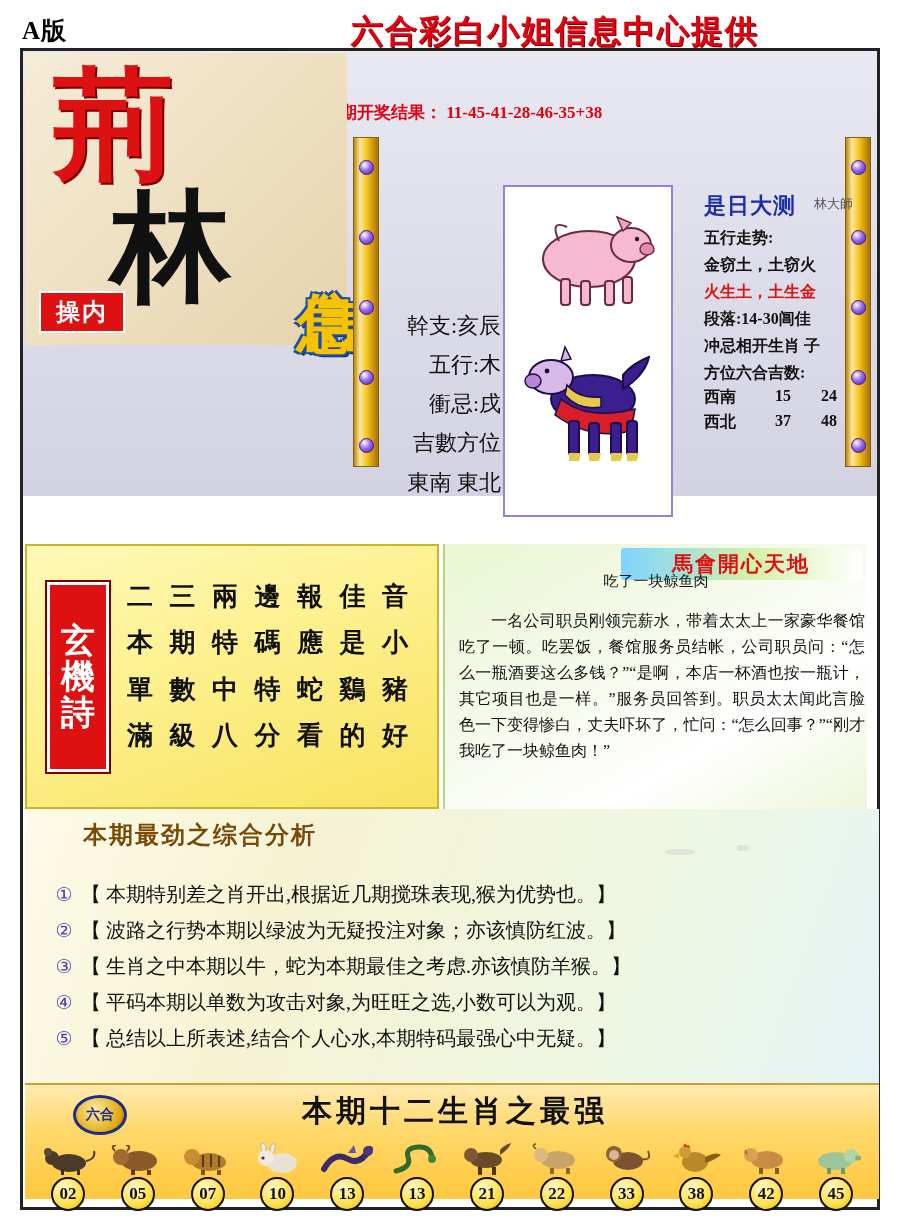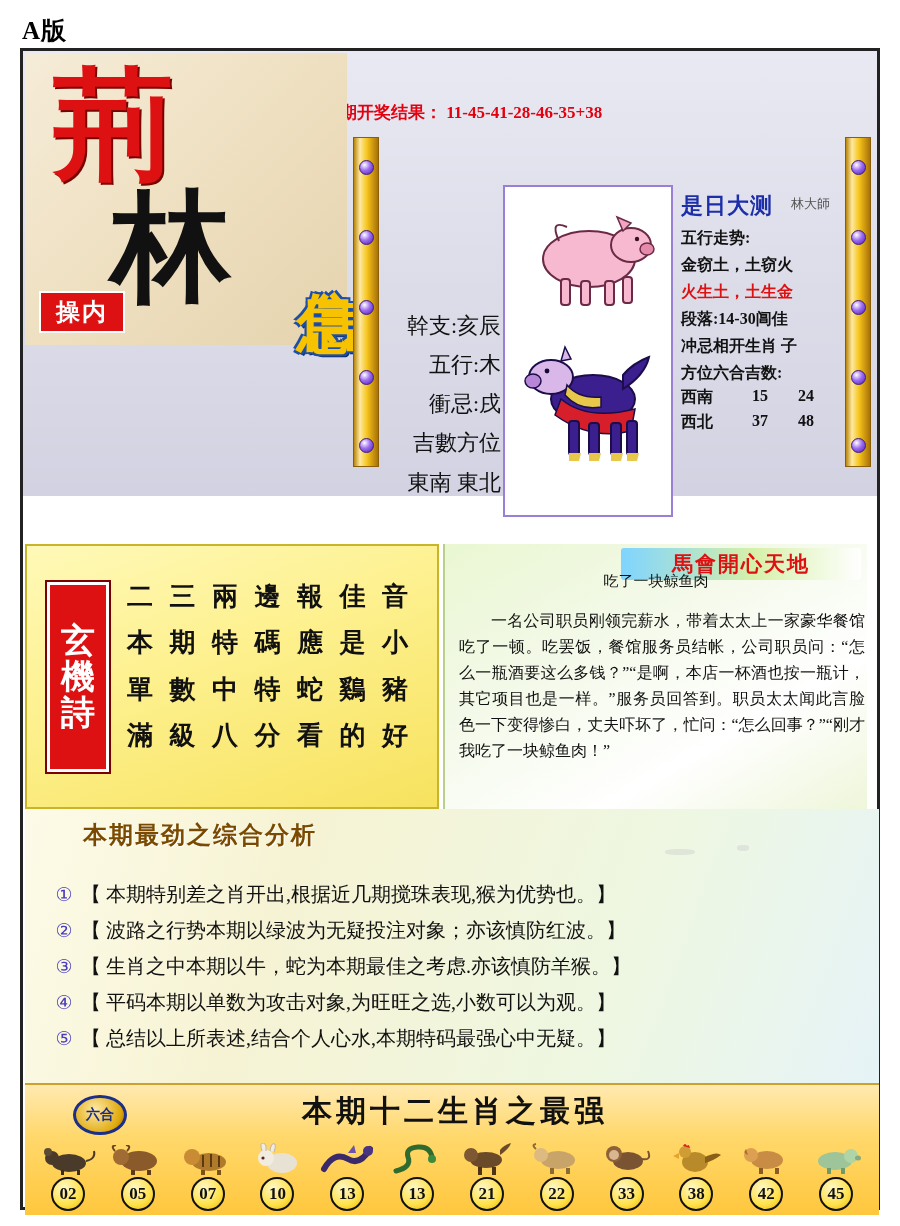--- a/index.html
+++ b/index.html
@@ -121,21 +121,21 @@
   
   .ganzhi {
     position:absolute; left:360px; top:255px; width:118px;
     text-align:right;
     font-size:22px; color:#111; line-height:1.78;
     font-family:"Liberation Serif", serif;
   }
 
   
   .forecast {
-    position:absolute; left:658px; top:140px; width:170px;
+    position:absolute; left:681px; top:140px; width:170px;
     font-family:"Liberation Serif", serif;
   }
   .forecast .f-title {
     font-size:22px; font-weight:bold; color:#1c2ea8;
     letter-spacing:1px;
   }
   .forecast .f-master {
     position:absolute; left:110px; top:4px;
     font-size:13px; color:#555;
   }
@@ -220,21 +220,21 @@
   .a-num {
     width:34px; text-align:center;
     font-size:19px; color:#4a3cc0;
   }
   .a-text {
     font-size:20px; color:#111; white-space:nowrap;
   }
 
   
   .zodiac {
-    position:absolute; left:2px; top:1032px; width:854px; height:132px;
+    position:absolute; left:2px; top:1032px; width:854px; height:116px;
     background:linear-gradient(180deg,#ffe9b0 0%, #ffd86b 40%, #ffc73d 100%);
     border-top:2px solid #caa22d;
   }
   .zodiac-coin {
     position:absolute; left:48px; top:10px; width:54px; height:40px;
     border-radius:50%;
     background:radial-gradient(circle at 40% 35%, #ffe9a8, #e0a90b 70%, #8a5f06);
     border:3px solid #1b2f8a;
     display:flex; align-items:center; justify-content:center;
     color:#1b2f8a; font-size:14px; font-weight:bold;
@@ -264,20 +264,21 @@
   .smudge {
     position:absolute; background:#cfcfcf; opacity:.45; border-radius:40%;
   }
 </style>
 </head>
 <body>
 
 <div class="page">
 
   <div class="edition">A版</div>
+  <div class="main-title">六合彩白小姐信息中心提供</div>
 
   <div class="frame">
 
     <div class="banner">
 
       <div class="lastdraw">
         <span class="lbl">上期开奖结果：</span>
         <span>11-45-41-28-46-35+38</span>
       </div>
 

